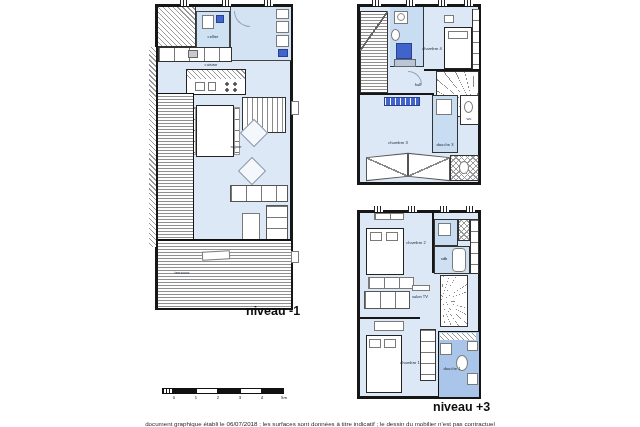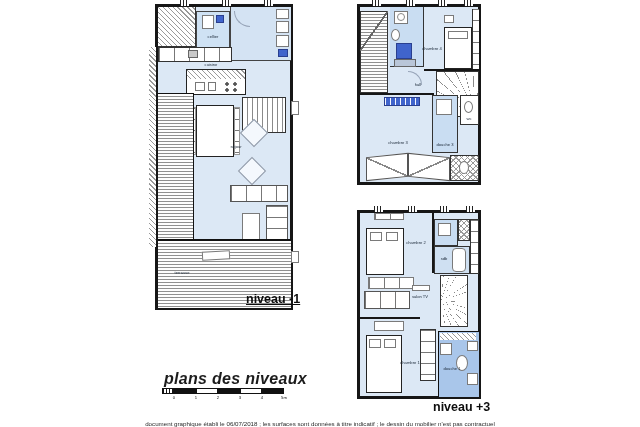--- a/index.html
+++ b/index.html
@@ -96,21 +96,21 @@
     <div class="furn" style="left:84px;top:206px;width:18px;height:36px;"></div>
     <div class="furn" style="left:74px;top:248px;width:30px;height:8px;"></div>
     <div class="furn oval" style="left:110px;top:252px;width:8px;height:8px;"></div>
     <span class="rlabel" style="left:78px;top:140px;">séjour</span>
 
     <div class="room hatchH" style="left:0;top:86px;width:36px;height:146px;border-top:1.5px solid #111;border-right:1.5px solid #111;"></div>
     <div class="room hatchH" style="left:0;top:232px;width:133px;height:69px;border-top:2px solid #111;"></div>
     <div class="furn" style="left:44px;top:244px;width:28px;height:9px;transform:rotate(-3deg);"></div>
     <span class="rlabel" style="left:24px;top:266px;">terrasse</span>
   </div>
-  <div class="plan-label" style="left:246px;top:292px;text-decoration:underline;">niveau -1</div>
+  <div class="plan-label" style="left:246px;top:304px;">niveau -1</div>
 
   <div class="plan" style="left:357px;top:4px;width:124px;height:181px;">
     <div class="stub" style="left:12px;top:-7px;"></div>
     <div class="stub" style="left:46px;top:-7px;"></div>
     <div class="stub" style="left:78px;top:-7px;"></div>
     <div class="stub" style="left:104px;top:-7px;"></div>
 
     <div class="room hatchH" style="left:0;top:4px;width:28px;height:82px;border:1px solid #333;"></div>
     <div class="abs" style="left:0;top:4px;width:28px;height:40px;background:linear-gradient(to bottom right,rgba(0,0,0,0) 48%,#666 48% 52%,rgba(0,0,0,0) 52%);"></div>
 
@@ -191,21 +191,20 @@
     <div class="room" style="left:78px;top:118px;width:41px;height:66px;background:#a9c6ea;border-left:1.5px solid #111;border-top:1.5px solid #111;"></div>
     <div class="abs hatchD" style="left:80px;top:120px;width:36px;height:7px;"></div>
     <div class="furn" style="left:80px;top:130px;width:12px;height:12px;"></div>
     <div class="furn oval" style="left:96px;top:142px;width:12px;height:16px;"></div>
     <div class="furn" style="left:107px;top:128px;width:11px;height:10px;"></div>
     <div class="furn" style="left:107px;top:160px;width:11px;height:12px;"></div>
     <span class="rlabel" style="left:92px;top:156px;">douche 1</span>
   </div>
   <div class="plan-label" style="left:433px;top:400px;">niveau +3</div>
 
-  <div class="title" style="left:164px;top:370px;">plans des niveaux</div>
 
   <div class="scalebar">
     <div class="sb-bar">
       <div class="sb-lead"></div>
       <div class="sb-seg b"></div>
       <div class="sb-seg w"></div>
       <div class="sb-seg b"></div>
       <div class="sb-seg w"></div>
       <div class="sb-seg b"></div>
     </div>

